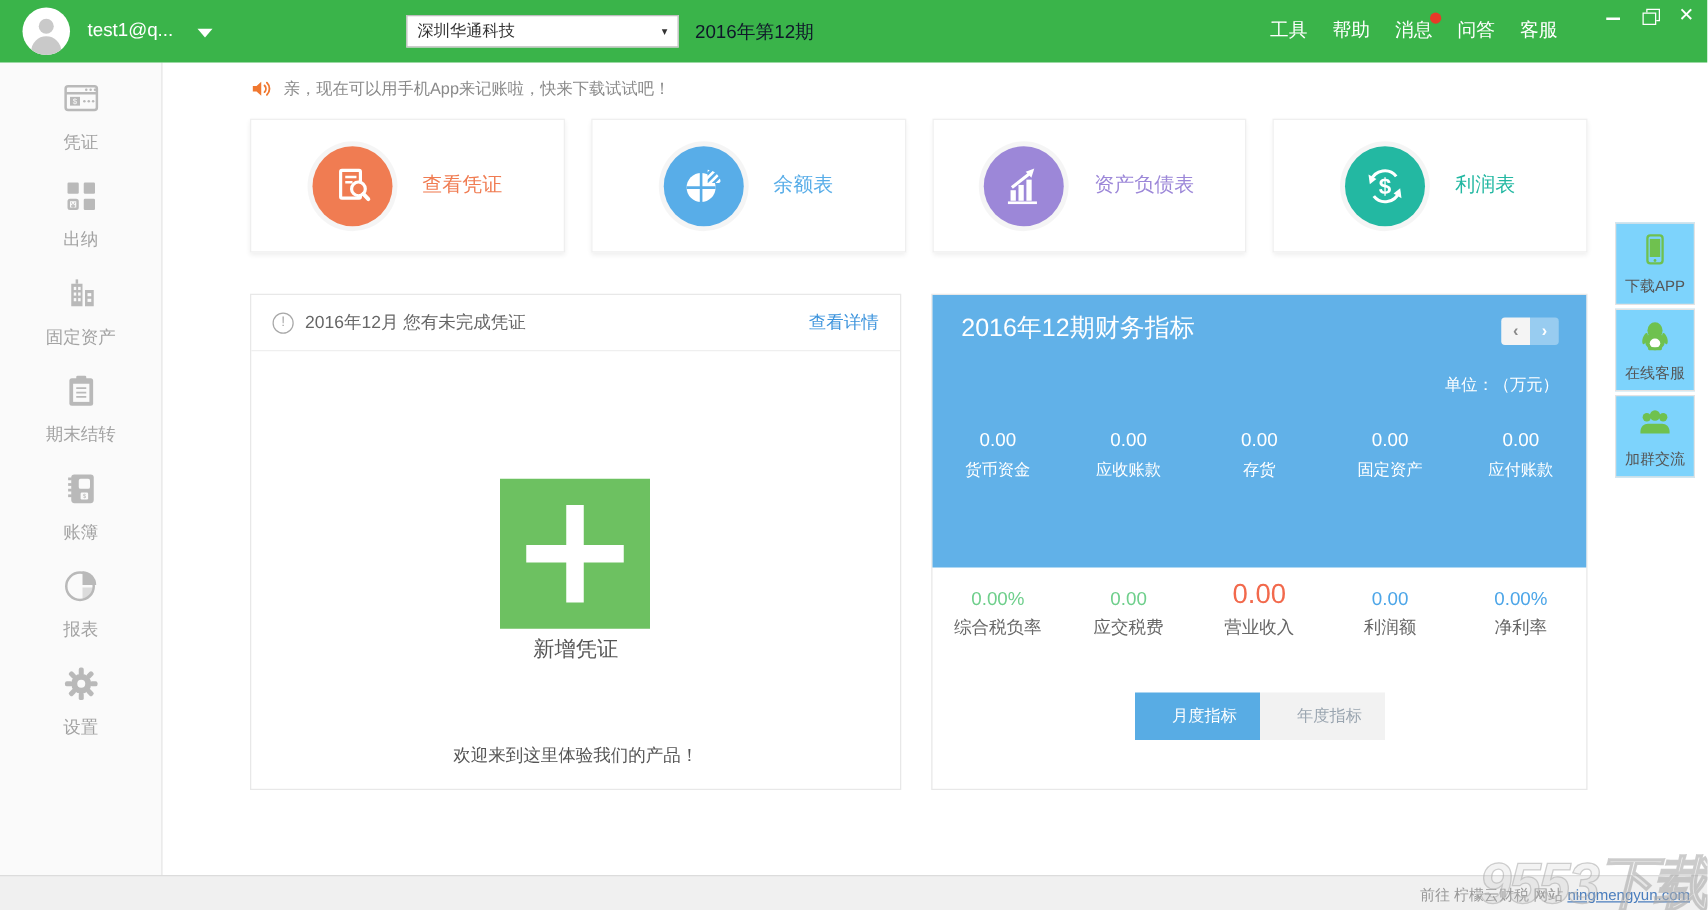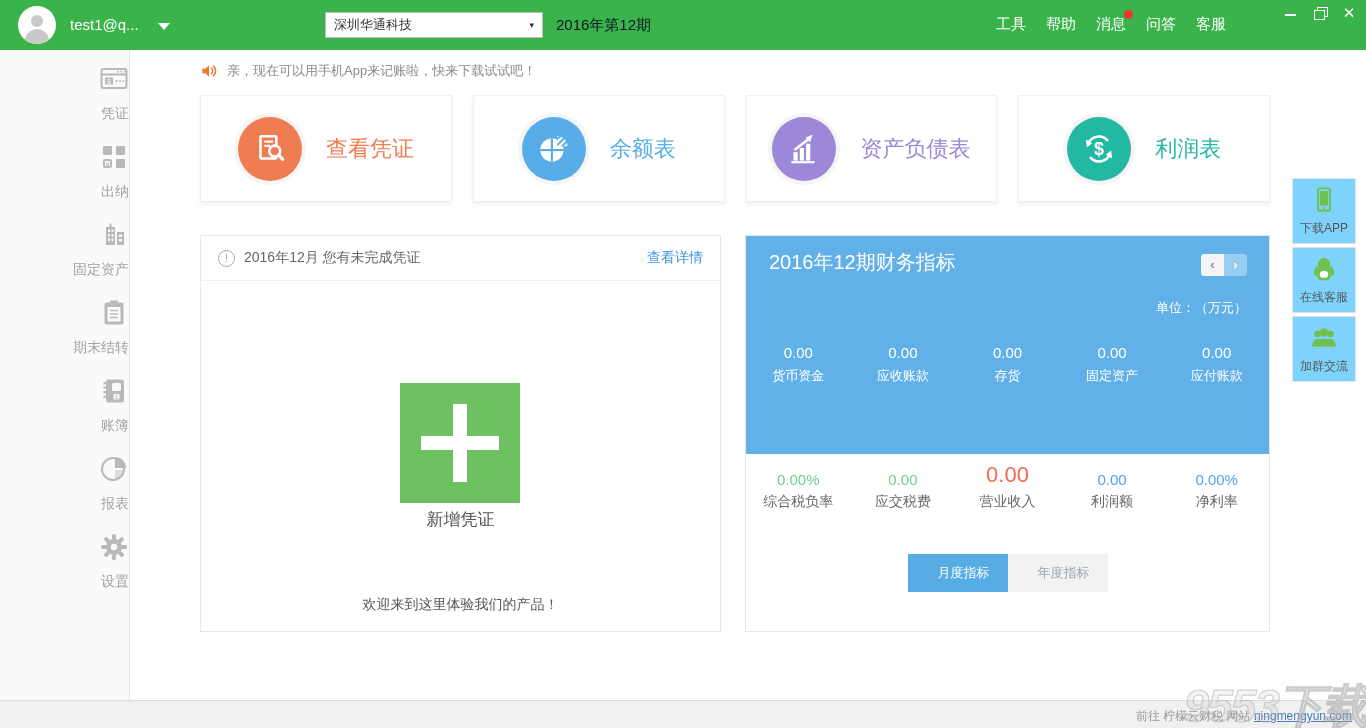--- a/index.html
+++ b/index.html
@@ -9,48 +9,48 @@
   
   .header { position:absolute; top:0; left:0; width:1366px; height:50px; background:#3ab44a; z-index:20;padding-left:47px; }
   .avatar { position:absolute; left:18px; top:6px; width:38px; height:38px; border-radius:50%; background:#fff; overflow:hidden; }
   .avatar-head { position:absolute; left:13px; top:9px; width:12px; height:12px; border-radius:50%; background:#c9c9c9; }
   .avatar-torso { position:absolute; left:7px; top:23px; width:24px; height:16px; border-radius:12px 12px 0 0; background:#c9c9c9; }
   .user-name { position:absolute; left:70px; top:16px; color:#fff; font-size:15px; cursor:pointer; }
   .user-caret { position:absolute; left:158px; top:23px; width:0; height:0; border-left:6px solid transparent; border-right:6px solid transparent; border-top:7px solid #fff; cursor:pointer; }
   .company-select { position:absolute; left:325px; top:12px; width:218px; height:26px; background:#fff; border:1px solid #bdbdbd; display:flex; align-items:center; padding:0 8px; font-size:13px; color:#333; cursor:pointer; }
   .select-caret { margin-left:auto; font-size:9px; color:#333; }
   .period { position:absolute; left:556px; top:16px; color:#0f172a; font-size:15px; }
-  .header-menu { position:absolute; right:140px; top:15px; display:flex; gap:20px; color:#fff; font-size:15px; }
+  .header-menu { position:absolute; right:120px; top:15px; display:flex; gap:20px; color:#fff; font-size:15px; }
   .menu-item { position:relative; cursor:pointer; }
   .badge-dot { position:absolute; top:-5px; right:-7px; width:9px; height:9px; border-radius:50%; background:#e83a28; }
   .win-controls { position:absolute; right:10px; top:3px; display:flex; gap:15px; align-items:center; height:20px; }
   .win-btn { width:14px; height:14px; position:relative; cursor:pointer; }
   .win-min::after { content:""; position:absolute; left:1px; top:8px; width:11px; height:2px; background:#fff; }
   .win-max::before { content:""; position:absolute; left:4px; top:1px; width:9px; height:8px; border:1.5px solid #fff; }
   .win-max::after { content:""; position:absolute; left:1px; top:4px; width:9px; height:8px; border:1.5px solid #fff; background:#3ab44a; }
   .win-close { color:#fff; font-size:15px; line-height:14px; text-align:center; }
 
   
   .sidebar { position:absolute; left:0; top:50px; width:130px; height:650px; background:#fafafa; border-right:1px solid #e6e6e6; padding-top:14px; z-index:10; }
-  .side-item { height:78px; text-align:right; cursor:pointer;font-family:Liberation Mono, monospace; }
+  .side-item { height:78px; text-align:center; cursor:pointer;font-family:Liberation Mono, monospace; }
   .side-icon { display:block; height:32px; }
   .side-icon svg { width:30px; height:30px; }
   .side-label { display:block; margin-top:9px; font-size:14px; color:#a3a3a3; }
 
   
   .notice { position:absolute; left:200px; top:62px; display:flex; gap:9px; }
   .notice svg { width:18px; height:18px; }
   .notice-text { font-size:13px; color:#8a8a8a; }
 
   
   .cards { position:absolute; left:200px; top:95px; width:1070px; height:107px; display:flex; gap:21px; }
   .card { flex:1; background:#fff; border:1px solid #efefef; box-shadow:0 2px 4px rgba(0,0,0,0.07); display:flex; align-items:center; justify-content:center; gap:24px; cursor:pointer; }
   .card-icon { width:64px; height:64px; border-radius:50%; flex:0 0 64px; display:flex; align-items:center; justify-content:center; box-shadow:0 0 0 4px rgba(0,0,0,0.04); }
   .card-icon svg { width:38px; height:38px; }
-  .card-label { font-size:22px; }
+  .card-label { font-size:16px; }
   .c1 .card-icon { background:#f07c52; } .c1 .card-label { color:#f07c52; }
   .c2 .card-icon { background:#58ade8; } .c2 .card-label { color:#58ade8; }
   .c3 .card-icon { background:#9c87d8; } .c3 .card-label { color:#9c87d8; }
   .c4 .card-icon { background:#23b8a2; } .c4 .card-label { color:#23b8a2; }
 
   
   .voucher-panel { position:absolute; left:200px; top:235px; width:521px; height:397px; background:#fff; border:1px solid #e8e8e8; }
   .vp-header { height:45px; border-bottom:1px solid #efefef; display:flex; align-items:center; padding:0 17px; }
   .warn-icon { width:17px; height:17px; border:1px solid #a8a8a8; border-radius:50%; color:#a8a8a8; font-size:11px; line-height:15px; text-align:center; flex:0 0 17px; }
   .vp-title { margin-left:9px; font-size:14px; color:#666; }

